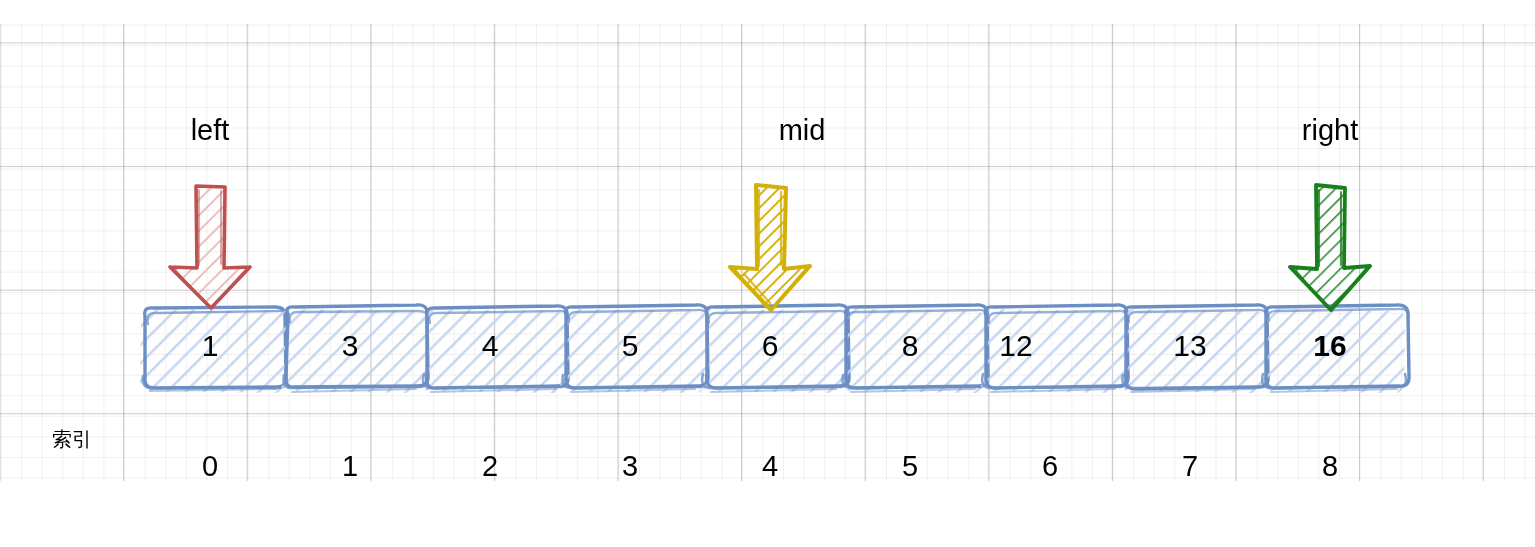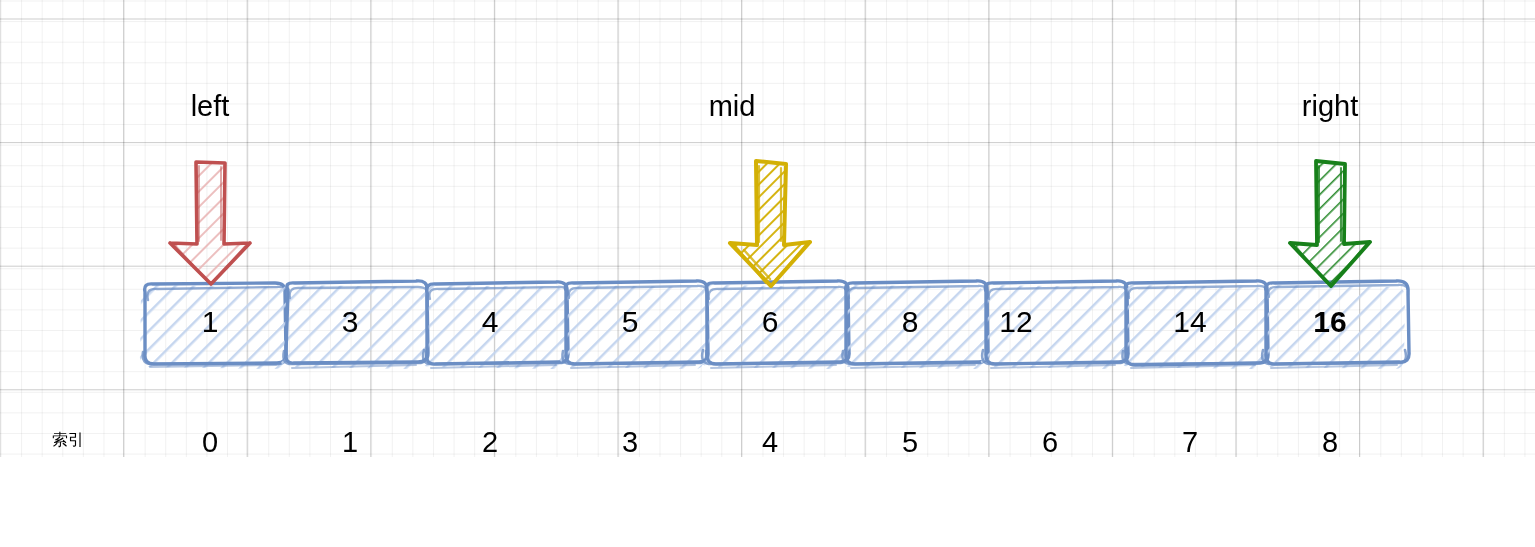--- a/index.html
+++ b/index.html
@@ -23,20 +23,21 @@
       linear-gradient(to right,  rgba(0,0,0,0.055) 1px, transparent 1px),
       linear-gradient(to bottom, rgba(0,0,0,0.055) 1px, transparent 1px),
       linear-gradient(to right,  rgba(0,0,0,0.20)  1px, transparent 1px),
       linear-gradient(to bottom, rgba(0,0,0,0.20)  1px, transparent 1px);
     background-size:
       20.6px 20.6px,
       20.6px 20.6px,
       123.6px 123.6px,
       123.6px 123.6px;
     background-position: 0.5px 0.5px, 0.5px 0.5px, -0.5px 18.5px, -0.5px 18.5px;
+    margin-top: 24px;
   }
 
   .svg-layer {
     position: absolute;
     left: 0;
     top: 0;
     width: 1535px;
     height: 547px;
   }
 
@@ -68,23 +69,23 @@
     font-size: 29px;
     color: #000000;
     line-height: 1;
     white-space: nowrap;
     transform: translateX(-50%);
     font-family: "Liberation Sans", "DejaVu Sans", sans-serif;
   }
 
   .index-caption {
     position: absolute;
-    top: 432px;
+    top: 405px;
     left: 52px;
-    font-size: 16px;
+    font-size: 20px;
     color: #000000;
     line-height: 1;
     white-space: nowrap;
     font-family: "Liberation Sans", "DejaVu Sans", sans-serif;
   }
 </style>
 </head>
 <body>
 
 <div id="canvas">
@@ -203,31 +204,31 @@
     <g>
       <path d="M1316 163 L1344 163 L1344 243 L1369 243 L1330 285 L1291 243 L1316 243 Z" fill="url(#hatch-green)" opacity="0.9"></path>
       <path d="M1316 161 L1345 164 M1345 164 L1344 244 M1344 244 L1370 242 M1370 242 L1331 286
                M1331 286 L1290 243 M1290 243 L1317 245 M1317 245 L1316 161" fill="none" stroke="#17801a" stroke-width="3.8" stroke-linecap="round" stroke-linejoin="round"></path>
       <path d="M1319 166 L1319 242 M1341 168 L1341 241" fill="none" stroke="#17801a" stroke-width="2" stroke-linecap="round" opacity="0.8"></path>
       <path d="M1296 247 L1327 283 M1365 246 L1334 283" fill="none" stroke="#17801a" stroke-width="2" stroke-linecap="round" opacity="0.7"></path>
     </g>
   </svg>
 
   <div class="ptr-label" style="left:210px; top:92px;">left</div>
-  <div class="ptr-label" style="left:732px; top:92px;text-align:center;">mid</div>
+  <div class="ptr-label" style="left:802px; top:92px;text-align:center;">mid</div>
   <div class="ptr-label" style="left:1330px; top:92px;">right</div>
 
   <div class="cell-value" style="left:210px;">1</div>
   <div class="cell-value" style="left:350px;">3</div>
   <div class="cell-value" style="left:490px;">4</div>
   <div class="cell-value" style="left:630px;">5</div>
   <div class="cell-value" style="left:770px;">6</div>
   <div class="cell-value" style="left:910px;">8</div>
   <div class="cell-value" style="left:1016px;">12</div>
-  <div class="cell-value" style="left:1190px;">14</div>
+  <div class="cell-value" style="left:1190px;">13</div>
   <div class="cell-value" style="left:1330px;font-weight:bold;">16</div>
 
   <div class="index-caption">索引</div>
 
   <div class="index-value" style="left:210px;">0</div>
   <div class="index-value" style="left:350px;">1</div>
   <div class="index-value" style="left:490px;">2</div>
   <div class="index-value" style="left:630px;">3</div>
   <div class="index-value" style="left:770px;">4</div>
   <div class="index-value" style="left:910px;">5</div>

